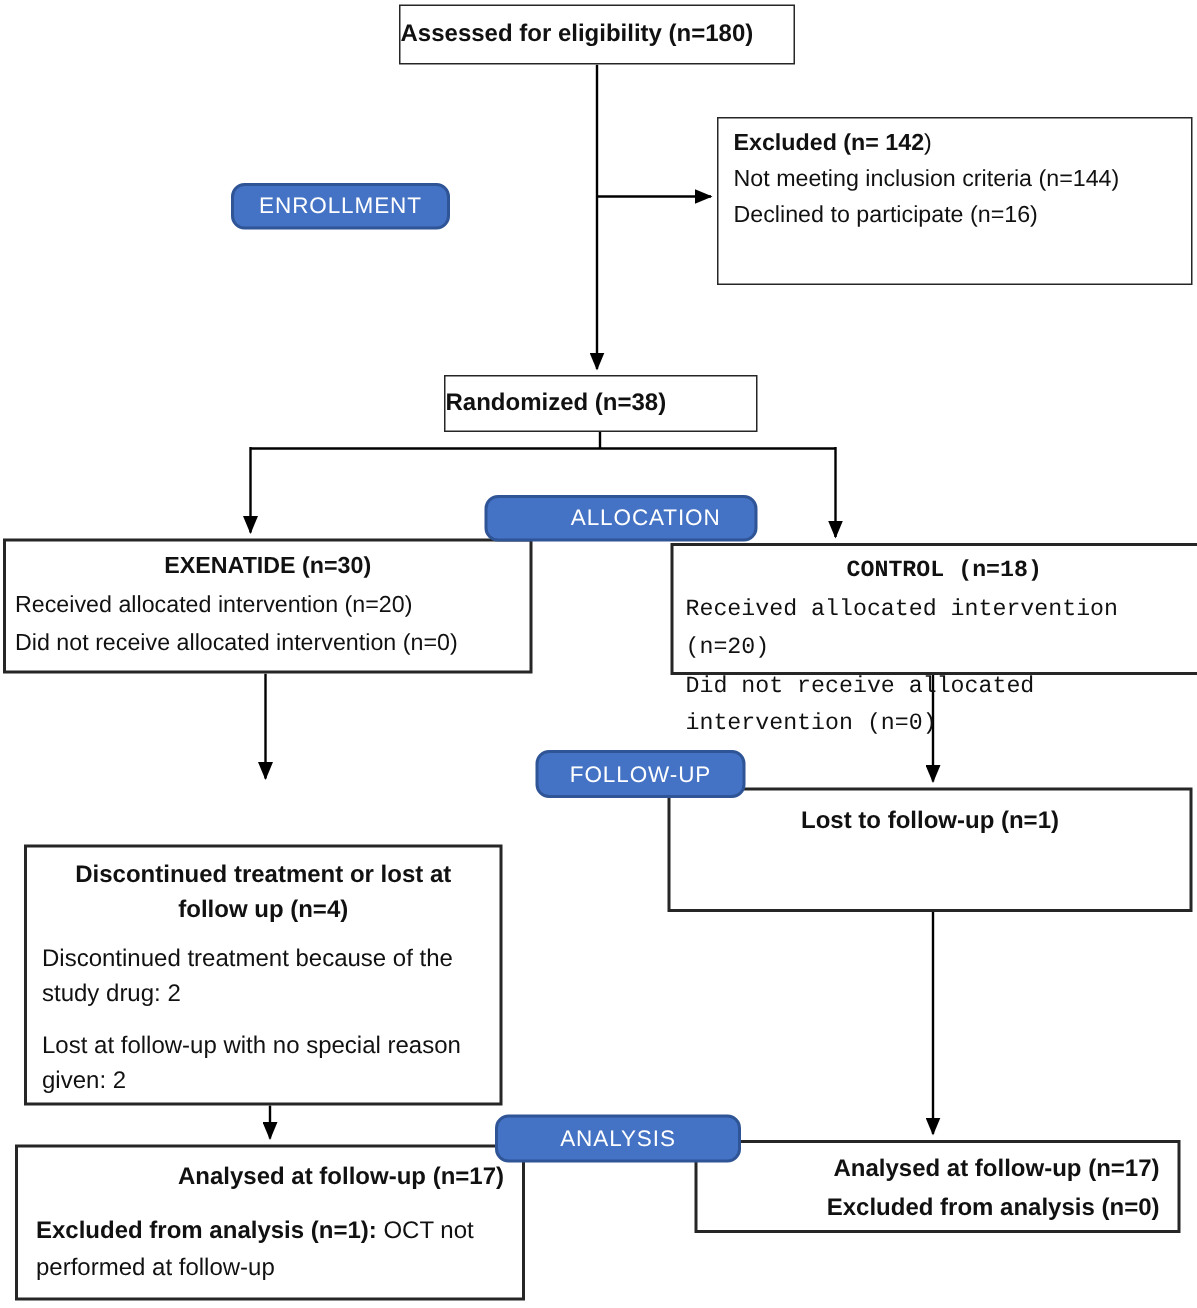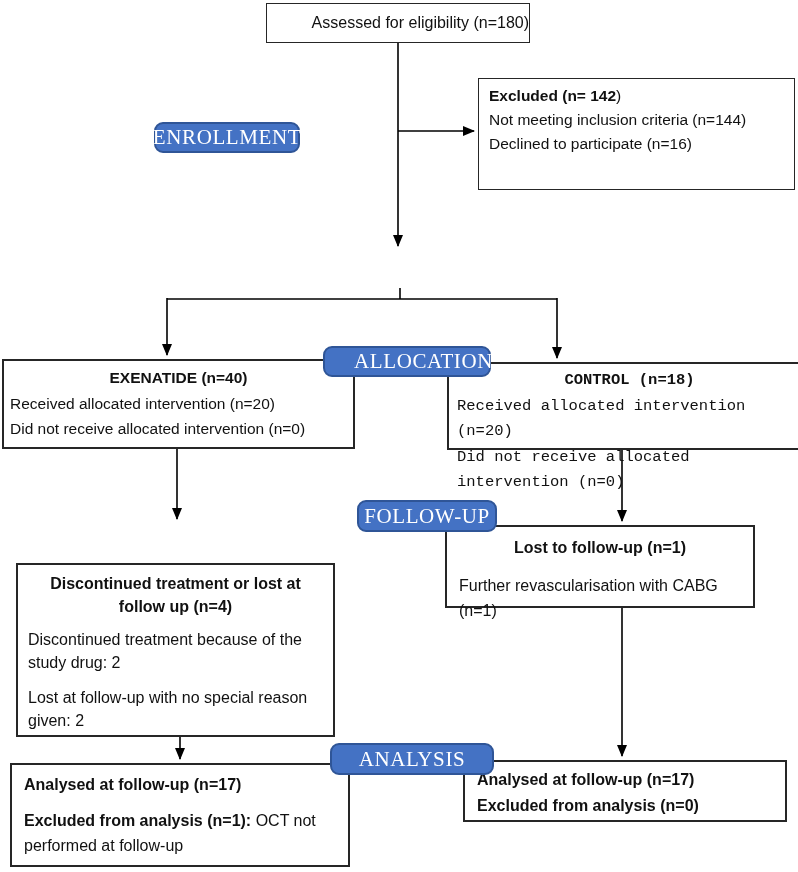--- a/index.html
+++ b/index.html
@@ -31,51 +31,50 @@
   .connectors .arrowhead { fill: var(--arrow); }
   .box {
     position: absolute;
     box-sizing: border-box;
     border: 2px solid var(--box-border);
     background: var(--bg);
     font-size: 15.5px;
     line-height: 1.55;
     z-index: 2;
   }
-  .center-flex { display: flex; align-items: center; justify-content: flex-end; }
+  .center-flex { display: flex; align-items: center; justify-content: flex-start; font-weight: bold; }
   .stage {
     position: absolute;
     box-sizing: border-box;
     background: var(--stage-fill);
     border: 2px solid var(--stage-border);
     border-radius: 9px;
     color: var(--stage-text);
-    font-size: 21px;
+    font-size: 15px;
     letter-spacing: 0.6px;
     display: flex; align-items: center; justify-content: center;
     z-index: 3;
     white-space: nowrap;
-    font-family: Liberation Serif, serif;
   }
-  .bold { font-weight: bold; }
+  .bold { font-weight: bold; text-align: right; }
   .title-center { font-weight: bold; text-align: center; }
 
   
   #assessed   { left: 266px; top: 3px;   width: 264px; height: 40px; font-size: 16px; border-width: 1.5px; }
   #excluded   { left: 478px; top: 78px;  width: 317px; height: 112px; padding: 5px 10px; border-width: 1.5px; }
   #enrollment-label { left: 154px; top: 122px; width: 146px; height: 31px; }
   #randomized { left: 296px; top: 250px; width: 209px; height: 38px; font-size: 16px; border-width: 1.5px; }
-  #allocation-label { left: 323px; top: 346px; width: 168px; height: 31px; padding-left: 33px; }
+  #allocation-label { left: 323px; top: 330px; width: 182px; height: 31px; padding-left: 33px; }
   #exenatide  { left: 2px;   top: 359px; width: 353px; height: 90px; padding: 4px 6px; line-height: 1.65; }
   #control    { left: 447px; top: 362px; width: 365px; height: 88px; padding: 4px 8px; line-height: 1.65; font-family: Liberation Mono, monospace; }
   #followup-label { left: 328px; top: 500px; width: 140px; height: 32px; margin-left: 29px; }
   #discontinued { left: 16px; top: 523px; width: 319px; height: 174px; padding: 7px 10px; font-size: 16px; line-height: 1.45; margin-top: 40px; }
   #discontinued .title-center { margin-bottom: 11px; }
   #discontinued .para { margin-bottom: 13px; line-height: 1.4; }
-  #lost-followup { left: 445px; top: 525px; width: 310px; height: 83px; padding: 9px 12px; font-size: 16px; }
+  #lost-followup { left: 445px; top: 525px; width: 350px; height: 83px; padding: 9px 12px; font-size: 16px; }
   #lost-followup .title-center { margin-bottom: 13px; }
   #analysis-label { left: 330px; top: 743px; width: 164px; height: 32px; }
   #analysed-left { left: 10px; top: 763px; width: 340px; height: 104px; padding: 8px 12px; font-size: 16px; line-height: 1.55; }
   #analysed-left .para1 { margin-bottom: 11px; }
   #analysed-right { left: 463px; top: 760px; width: 324px; height: 62px; padding: 5px 12px; font-size: 16px; line-height: 1.6; }
 </style>
 </head>
 <body>
 
 <div class="canvas">
@@ -105,46 +104,48 @@
   <div id="excluded" class="box">
     <div>
       <span class="bold">Excluded (n= 142</span><span>)</span>
     </div>
     <div>Not meeting inclusion criteria (n=144)</div>
     <div>Declined to participate (n=16)</div>
   </div>
 
   <div id="enrollment-label" class="stage">ENROLLMENT</div>
 
+  <div id="randomized" class="box center-flex">
+    <span>Randomized (n=38)</span>
+  </div>
 
   <div id="allocation-label" class="stage">ALLOCATION</div>
 
   <div id="exenatide" class="box">
-    <div class="title-center">EXENATIDE (n=40)</div>
+    <div class="title-center">EXENATIDE (n=30)</div>
     <div>Received allocated intervention (n=20)</div>
     <div>Did not receive allocated intervention (n=0)</div>
   </div>
 
   <div id="control" class="box">
     <div class="title-center">CONTROL (n=18)</div>
     <div>Received allocated intervention (n=20)</div>
     <div>Did not receive allocated intervention (n=0)</div>
   </div>
 
   <div id="followup-label" class="stage">FOLLOW-UP</div>
 
   <div id="discontinued" class="box">
     <div class="title-center">Discontinued treatment or lost at follow up (n=4)</div>
     <div class="para">Discontinued treatment because of the study drug: 2</div>
     <div class="para">Lost at follow-up with no special reason given: 2</div>
   </div>
 
   <div id="lost-followup" class="box">
     <div class="title-center">Lost to follow-up (n=1)</div>
-    <div>Further revascularisation with CABG (n=1)</div>
   </div>
 
   <div id="analysis-label" class="stage">ANALYSIS</div>
 
   <div id="analysed-left" class="box">
     <div class="bold para1">Analysed at follow-up (n=17)</div>
     <div>
       <span class="bold">Excluded from analysis (n=1):</span><span> OCT not performed at follow-up</span>
     </div>
   </div>

